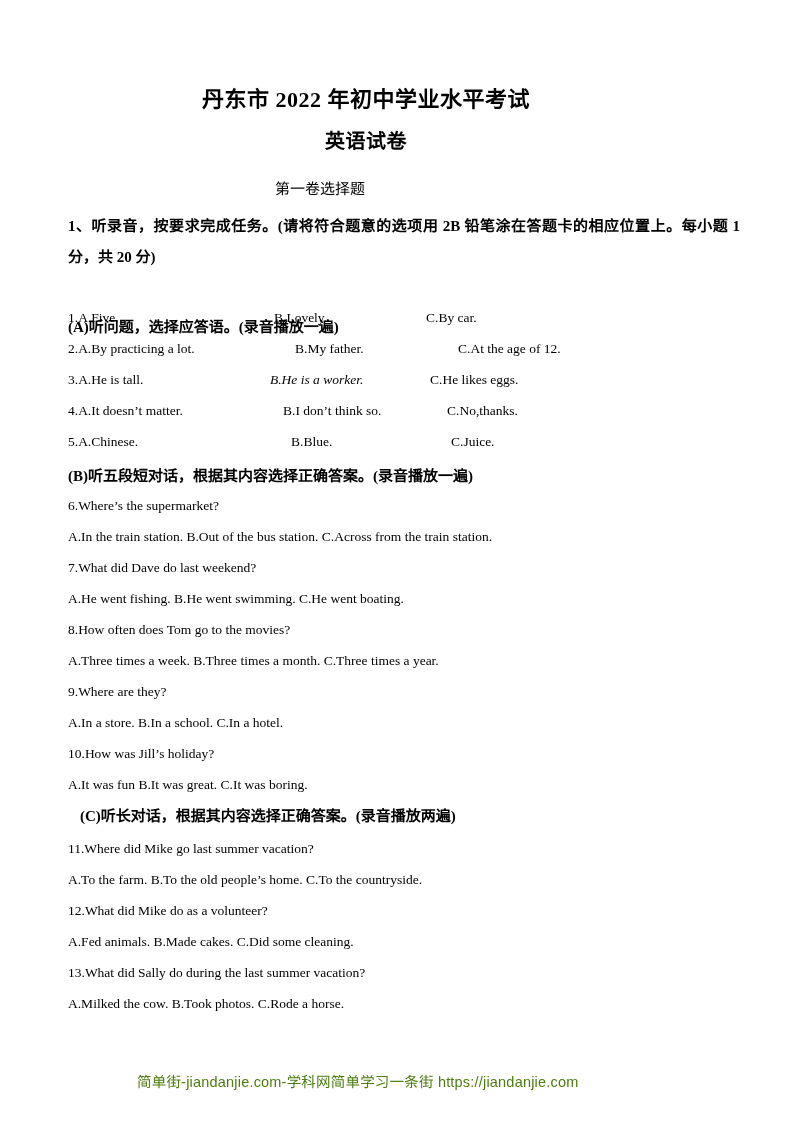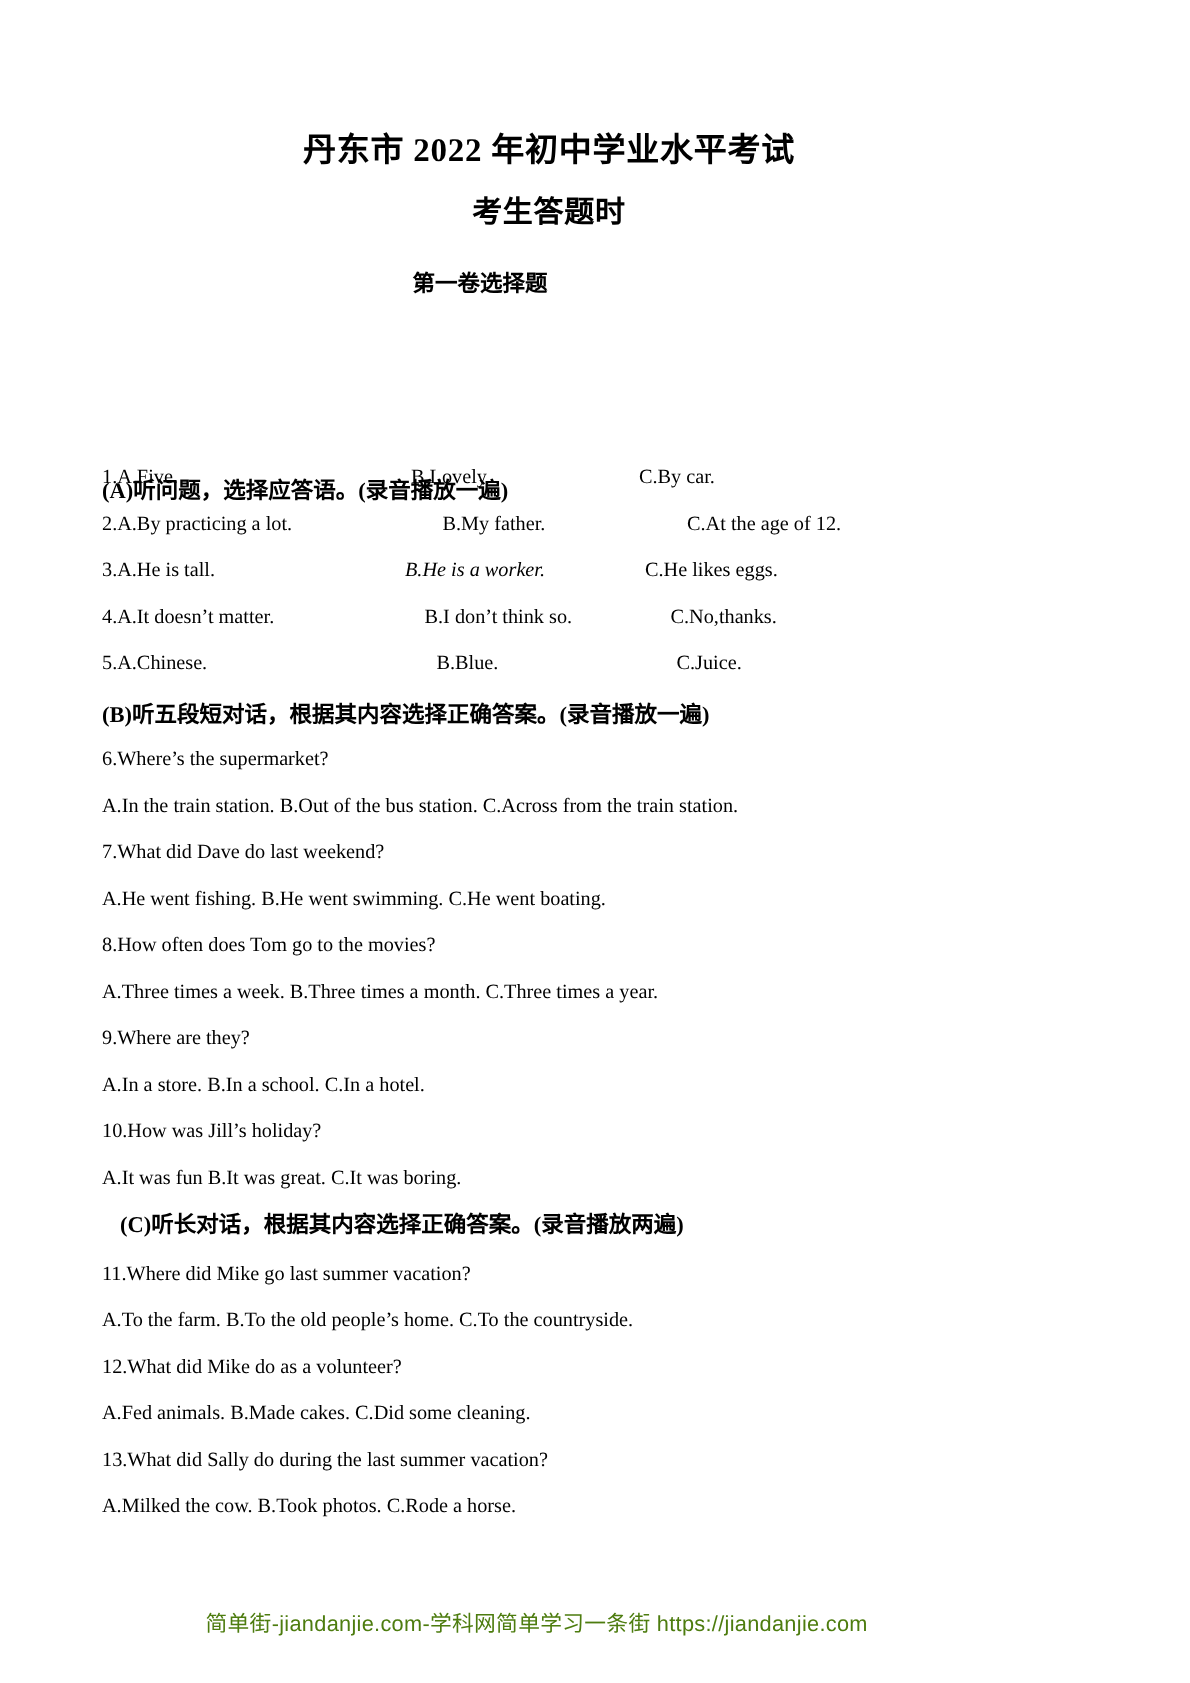--- a/index.html
+++ b/index.html
@@ -51,21 +51,21 @@
     letter-spacing: 0.1px;
   }
 
   .part-title {
     position: absolute;
     left: 0;
     top: 177px;
     width: 640px;
     text-align: center;
     font-size: 15px;
-    font-weight: bold;
+    font-weight: normal;
   }
 
   
   .instruction {
     position: absolute;
     left: 68px;
     top: 211px;
     width: 672px;
     font-size: 15px;
     font-weight: bold;
@@ -120,25 +120,26 @@
     white-space: nowrap;
   }
 </style>
 </head>
 <body>
 
 <div class="page">
 
   <h1 class="doc-title main">丹东市 2022 年初中学业水平考试</h1>
 
-  <h2 class="doc-title sub">考生答题时</h2>
+  <h2 class="doc-title sub">英语试卷</h2>
 
 
   <div class="part-title">第一卷选择题</div>
 
+  <div class="instruction">1、听录音，按要求完成任务。(请将符合题意的选项用 2B 铅笔涂在答题卡的相应位置上。每小题 1 分，共 20 分)</div>
 
   <div class="section-head sec-a">(A)听问题，选择应答语。(录音播放一遍)</div>
 
   <div id="section-a-rows">
       <div class="mc-row" style="top: 310px;">
         <span class="opt" style="left: 0px;">1.A.Five.</span>
         <span class="opt" style="left: 206px;">B.Lovely.</span>
         <span class="opt" style="left: 358px;">C.By car.</span>
       </div>
       <div class="mc-row" style="top: 341px;">

